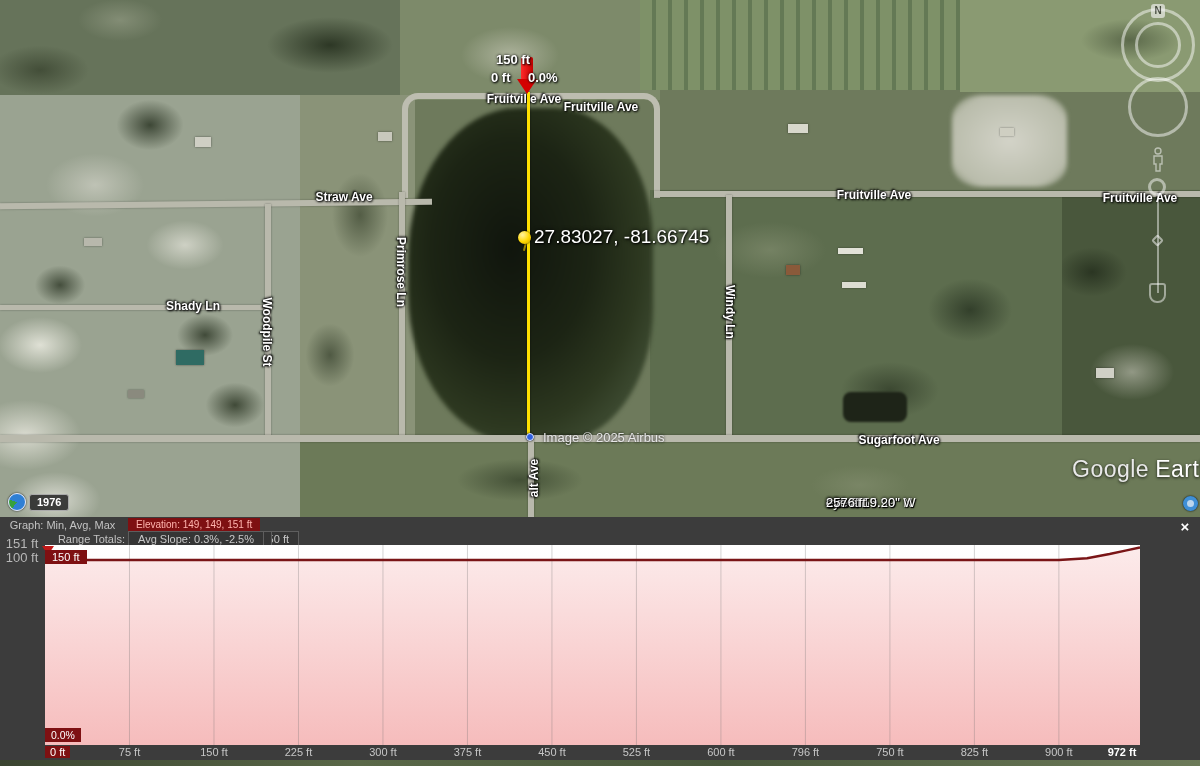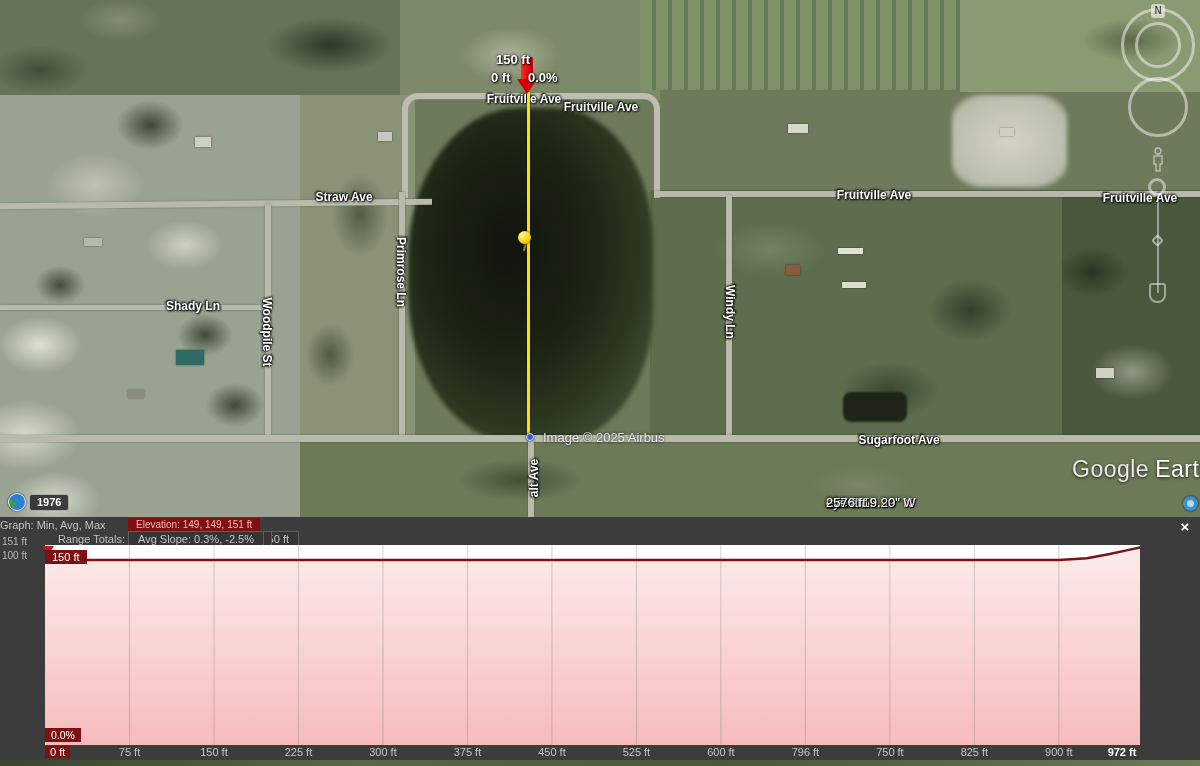--- a/index.html
+++ b/index.html
@@ -109,30 +109,30 @@
   .zoom-top{left:1148px;top:178px;width:18px;height:18px;}
   .zoom-handle{left:1153px;top:236px;width:9px;height:9px;border:2px solid rgba(255,255,255,.8);
      transform:rotate(45deg);border-radius:2px;}
   .zoom-bottom{left:1149px;top:283px;width:17px;height:20px;border:2px solid rgba(255,255,255,.75);
      border-radius:3px 3px 8px 8px;}
   .pegman{left:1151px;top:147px;width:14px;height:26px;}
 
   
   #panel{left:0;top:517px;width:1200px;height:243px;background:#3c3c3c;}
   #panel *{position:absolute;}
-  .hdr-col{left:0;top:2px;width:125px;text-align:left;color:#c2c2c2;font-size:11px;}
+  .hdr-col{left:0;top:2px;width:125px;text-align:center;color:#c2c2c2;font-size:11px;}
   .hdr-col2{left:0;top:16px;width:125px;text-align:right;color:#c2c2c2;font-size:11px;}
   .elev-stat{left:128px;top:1px;padding:1px 8px;background:#7e1012;color:#ffb4ae;
      font-size:10px;white-space:nowrap;}
   .stat-row{left:128px;top:14px;display:flex;gap:7px;position:absolute;}
   .stat-box{position:static;padding:1px 9px;background:#353535;border:1px solid #5e5e5e;
      color:#c8c8c8;font-size:11px;white-space:nowrap;}
   .close-x{right:6px;left:auto;top:1px;color:#fff;font-size:15px;font-weight:700;cursor:pointer;
      width:18px;text-align:center;}
-  .ylab{left:2px;width:40px;color:#b8b8b8;font-size:10px;}
+  .ylab{left:2px;width:40px;color:#b8b8b8;font-size:13px;text-align:center;}
   #chart{left:45px;top:28px;width:1095px;height:200px;background:linear-gradient(#ffffff,#fdf0f0);}
   #chart svg{position:absolute;left:0;top:0;}
   .cursor-elev{left:45px;top:33px;padding:1px 7px;background:#7e1012;color:#fff;font-size:11px;white-space:nowrap;}
   .cursor-tri{left:42px;top:29px;width:0;height:0;border-left:6px solid transparent;
      border-right:6px solid transparent;border-top:9px solid #c01818;}
   .cursor-slope{left:45px;top:211px;padding:1px 6px;background:#7e1012;color:#fff;font-size:10.5px;}
   .xaxis{left:0;top:228px;width:1200px;height:15px;background:#3c3c3c;}
   .xtick{top:1px;color:#c6c6c6;font-size:11px;white-space:nowrap;transform:translateX(-50%);}
   .xtick.first{transform:none;background:#7e1012;color:#fff;padding:0 5px;}
   .xtick.last{color:#fff;font-weight:600;}
@@ -195,20 +195,21 @@
       </div>
 
     <div class="meas-line"></div>
     <div class="arrow-body"></div>
     <div class="arrow-tip"></div>
     <div class="meas-label" style="left:496px;top:52px;">150 ft</div>
     <div class="meas-label" style="left:491px;top:70px;">0 ft</div>
     <div class="meas-label" style="left:528px;top:70px;">0.0%</div>
     <div class="pin-tail"></div>
     <div class="pin-head"></div>
+    <div class="coords-label">27.83027, -81.66745</div>
     <div class="end-dot"></div>
 
     <div class="watermark">Image © 2025 Airbus</div>
     <div class="ge-logo">
       <span class="g1" style="position:static;">Google</span><span class="g2" style="position:static;">Earth</span>
     </div>
 
     <div class="statusbar">
       <span>27°49'55.99" N</span>
       <span style="width:14px;"></span>

